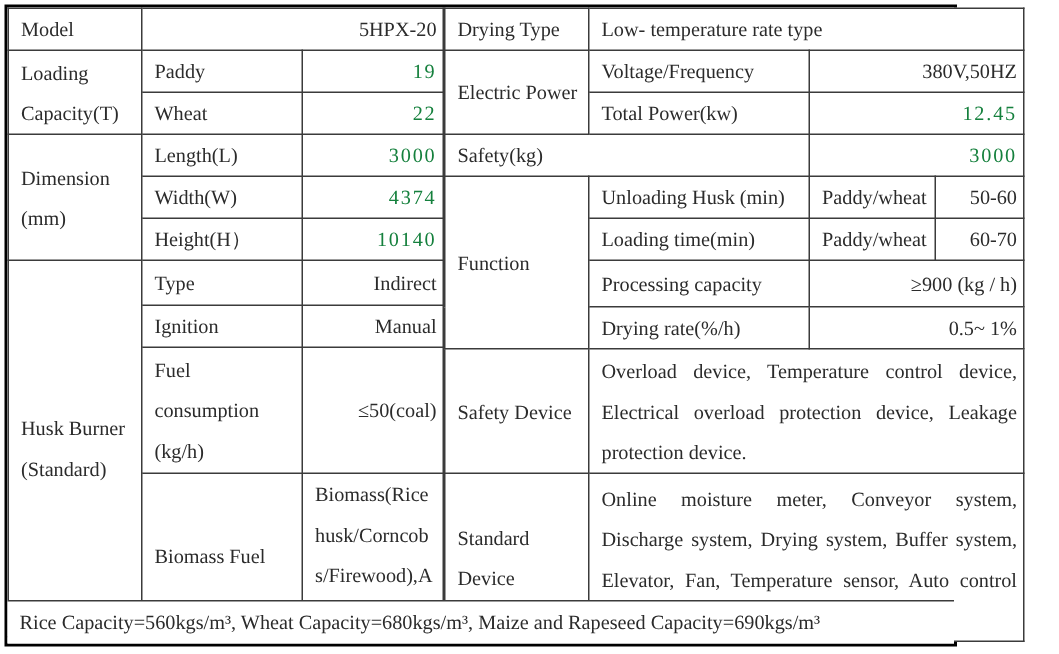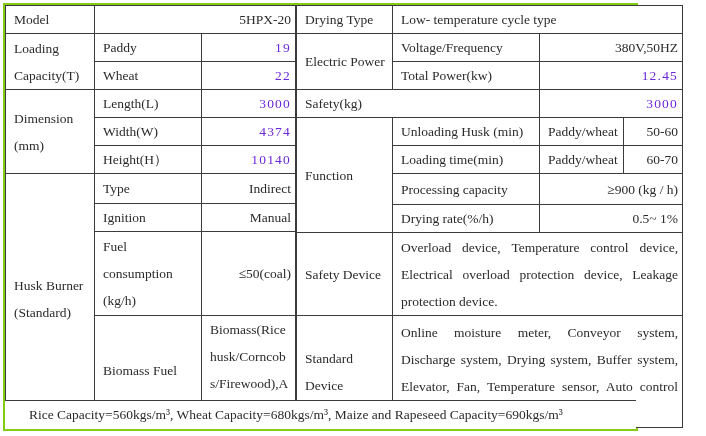--- a/index.html
+++ b/index.html
@@ -4,39 +4,39 @@
 <style>
   * { margin:0; padding:0; box-sizing:border-box; }
   html,body { background:#f4f4f4; }
   .canvas {
     position:relative; width:706px; height:436px; background:#ffffff;
     font-family:"Liberation Serif","DejaVu Serif",serif;
     color:#2b2b2b; font-size:13.5px; overflow:hidden;
   }
   .sheet {
     position:absolute; left:3px; top:3px; width:635px; height:428px;
-    border:2px solid #84cc16; background:#ffffff;
+    border:2px solid #000000; background:#ffffff;
   }
   table.spec { border-collapse:collapse; table-layout:fixed; position:absolute; top:0; background:#fff; }
   table.spec td {
     border:1px solid #3b3b3b; vertical-align:middle;
     line-height:27px; padding:0 4px 0 8px; overflow:hidden;
   }
   #left-table  { left:0;   width:290px; }
   #right-table { left:291px; width:386px; }
   td.ctr { text-align:right; padding:0 4px; }
-  td.num { color:#6d28d9; letter-spacing:1.2px; }
+  td.num { color:#15803d; letter-spacing:1.2px; }
   td.jus { text-align:justify; padding:0 9px; vertical-align:top; }
   td.top { vertical-align:top; }
   td.tight { line-height:23px; }
   td.breakall { word-break:break-all; text-align:left; padding:0 5px 0 7px; }
   .footnote {
     position:absolute; left:0; right:0; top:395px; bottom:0;
     border-top:1px solid #3b3b3b; display:flex; align-items:center;
-    padding-left:24px; background:#fff;
+    padding-left:8px; background:#fff;
   }
 </style>
 </head>
 <body>
 
 <div class="canvas">
   <div class="sheet">
 
     <table class="spec" id="left-table">
       <colgroup>
@@ -94,21 +94,21 @@
     <table class="spec" id="right-table">
       <colgroup>
           <col style="width:96px">
           <col style="width:147px">
           <col style="width:84px">
           <col style="width:59px">
         </colgroup>
       <tbody>
         <tr style="height:27px">
           <td>Drying Type</td>
-          <td colspan="3">Low- temperature cycle type</td>
+          <td colspan="3">Low- temperature rate type</td>
         </tr>
         <tr style="height:27px">
           <td rowspan="2">Electric Power</td>
           <td>Voltage/Frequency</td>
           <td colspan="2" class="ctr">380V,50HZ</td>
         </tr>
         <tr style="height:27px">
           <td>Total Power(kw)</td>
           <td colspan="2" class="ctr num">12.45</td>
         </tr>

